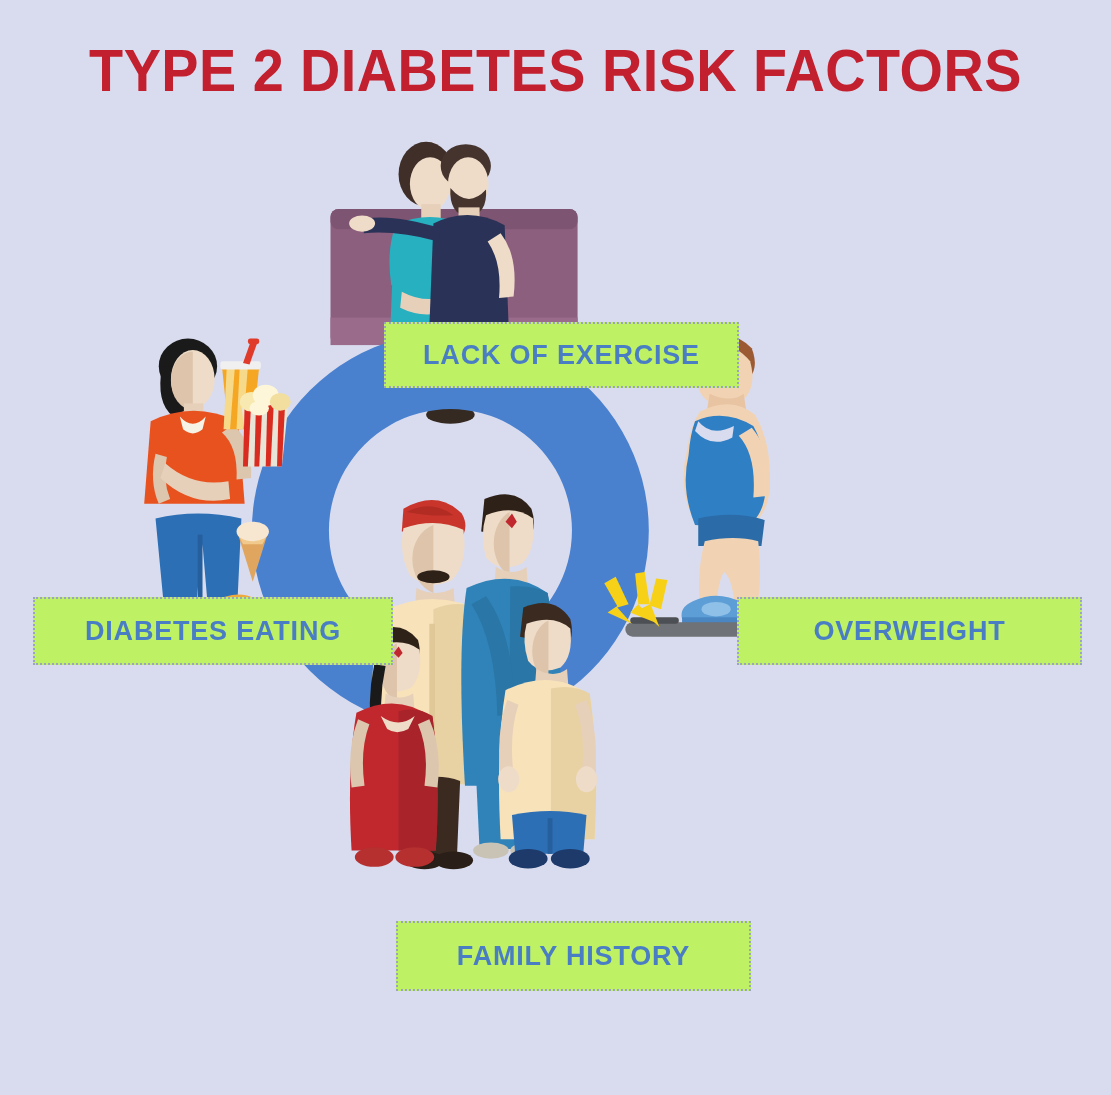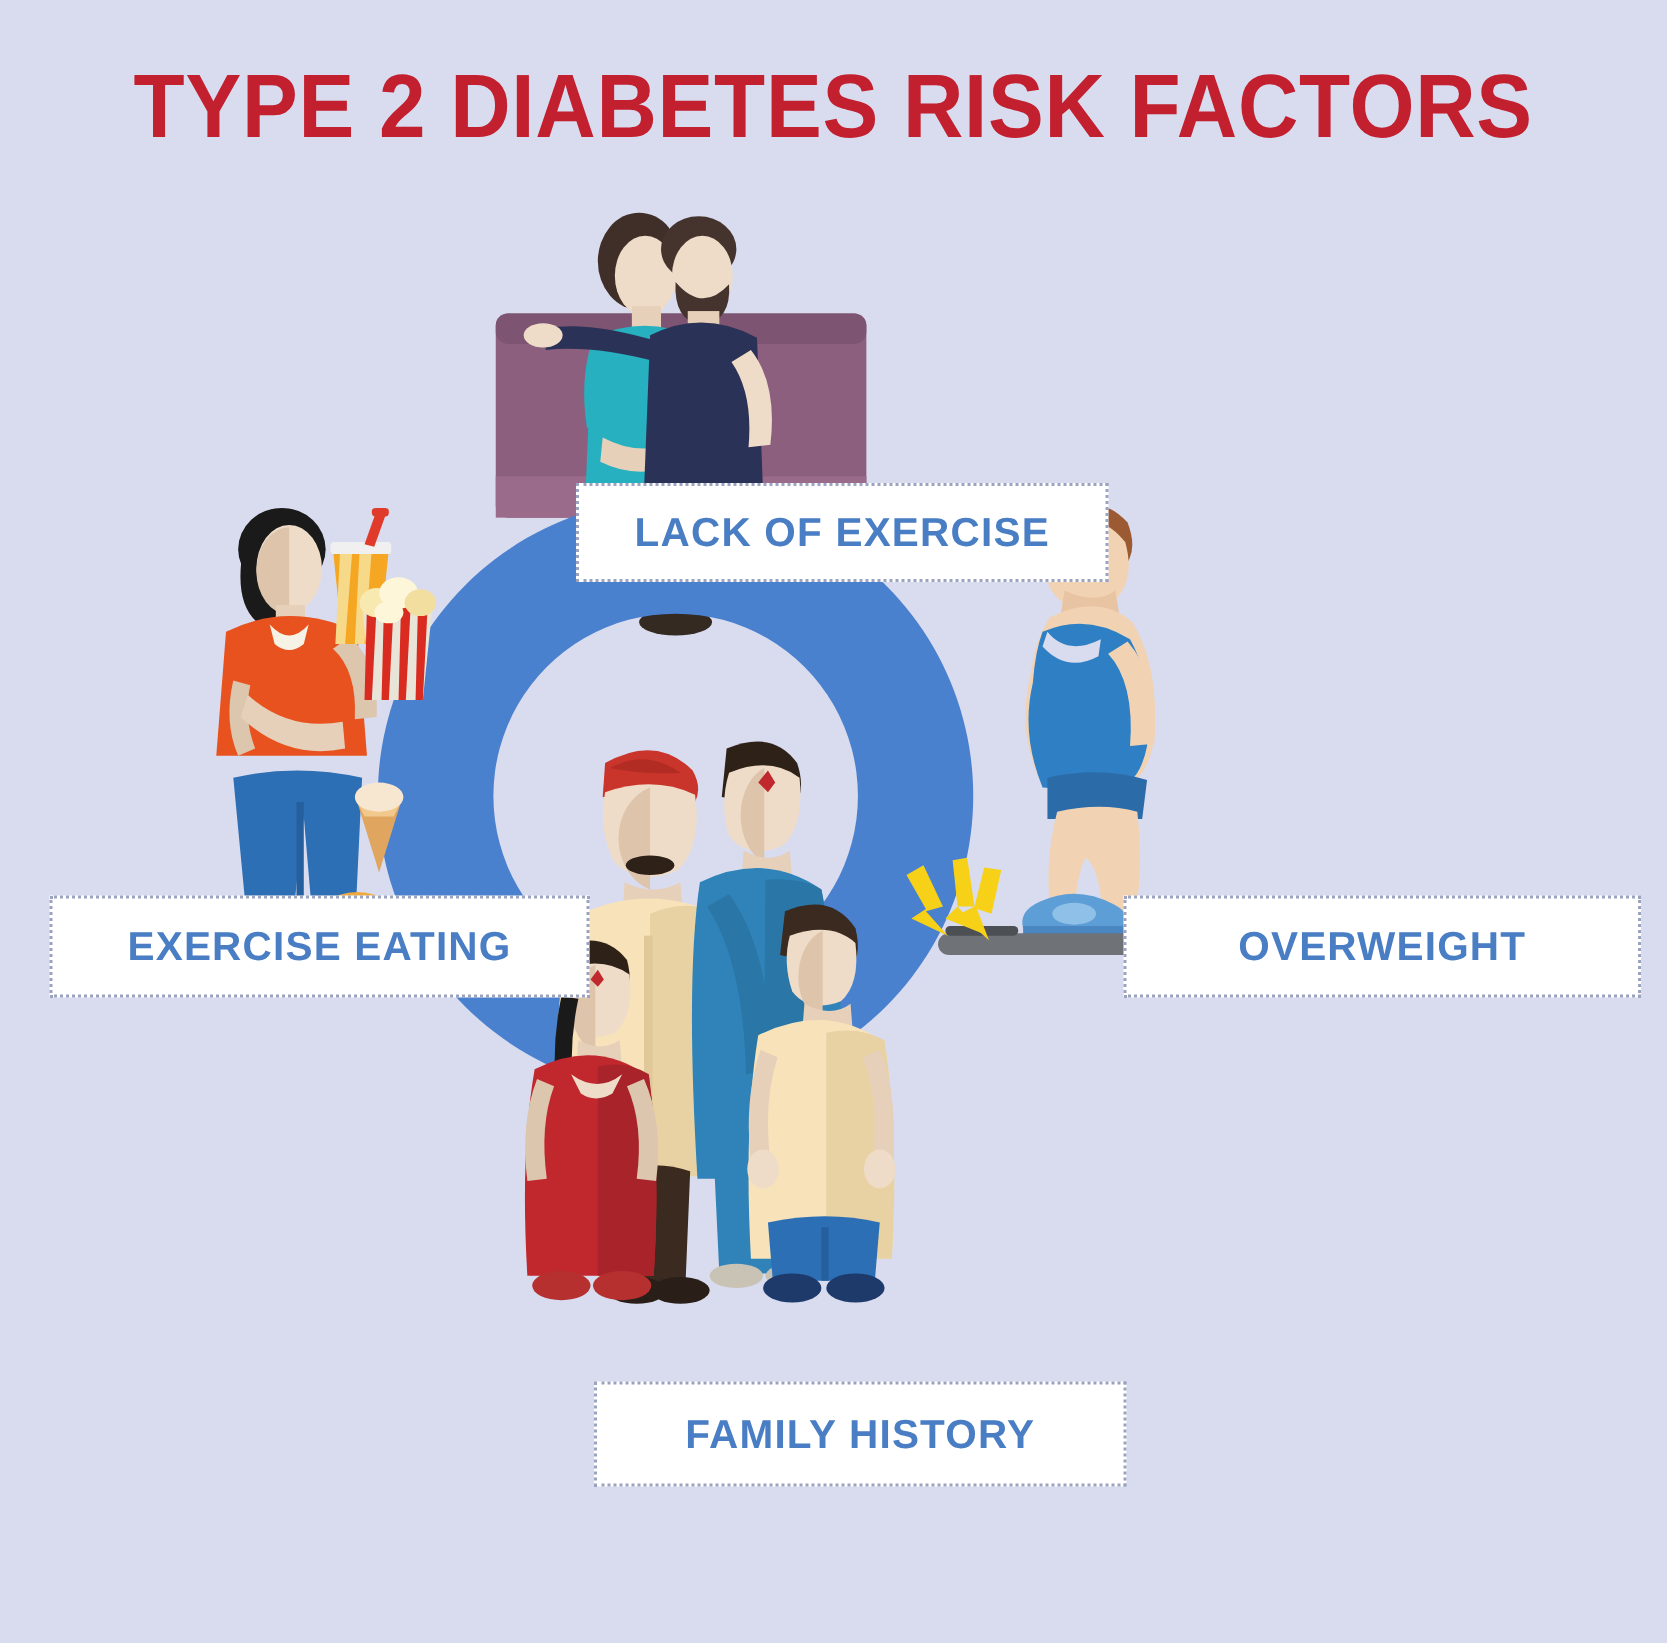--- a/index.html
+++ b/index.html
@@ -36,36 +36,36 @@
     transform: scaleX(0.93);
     white-space: nowrap;
   }
 
   
   .ring-layer { position: absolute; inset: 0; }
 
   
   .label-box {
     position: absolute;
-    background: #ffffff;
+    background: #bef264;
     border: 2px dotted #9ba3bf;
     display: flex;
     align-items: center;
     justify-content: center;
     color: #4a7ec4;
     font-size: 27px;
     font-weight: bold;
     letter-spacing: 0.8px;
     white-space: nowrap;
     font-family: "Liberation Sans", sans-serif;
   }
 
   #label-lack-of-exercise { left: 384px; top: 322px; width: 355px; height: 66px; }
   #label-unhealthy-eating  { left: 33px;  top: 597px; width: 360px; height: 68px; }
-  #label-overweight        { left: 737px; top: 597px; width: 345px; height: 68px; margin-left: 12px; }
+  #label-overweight        { left: 737px; top: 597px; width: 345px; height: 68px; }
   #label-family-history    { left: 396px; top: 921px; width: 355px; height: 70px; text-align: center; }
 </style>
 </head>
 <body>
 
 <div class="canvas">
 
   <svg class="ring-layer" viewBox="0 0 1111 1095">
     <defs>
       <clipPath id="clipAll">
@@ -292,21 +292,21 @@
     </g>
   </svg>
 
   <div class="title">TYPE 2 DIABETES RISK FACTORS</div>
 
   <div class="label-box" id="label-lack-of-exercise">
     <span>LACK OF EXERCISE</span>
   </div>
 
   <div class="label-box" id="label-unhealthy-eating">
-    <span>EXERCISE EATING</span>
+    <span>DIABETES EATING</span>
   </div>
 
   <div class="label-box" id="label-overweight">
     <span>OVERWEIGHT</span>
   </div>
 
   <div class="label-box" id="label-family-history">
     <span>FAMILY HISTORY</span>
   </div>
 

